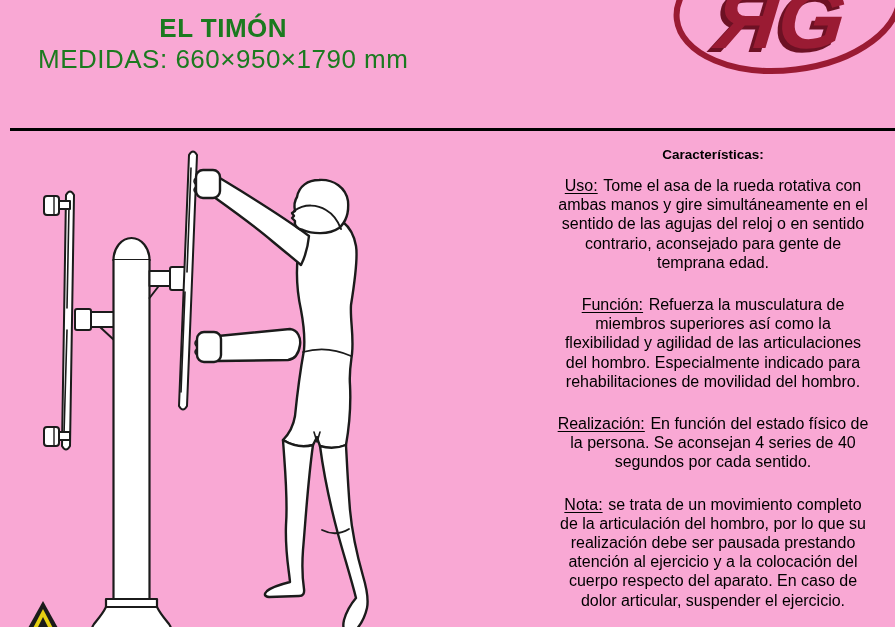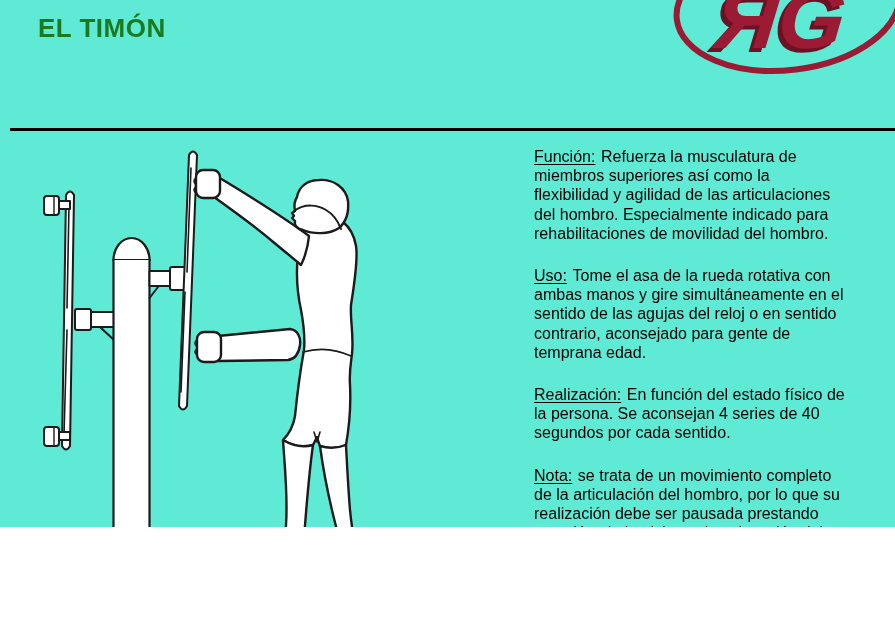--- a/index.html
+++ b/index.html
@@ -1,18 +1,18 @@
 <!DOCTYPE html>
 <html><head>
 <meta charset="utf-8">
 <style>
   html,body { margin:0; padding:0; background:#fff; }
   .page {
-    position:relative; width:895px; height:527px; background:#5eead4;
-    overflow:hidden; font-family:"Liberation Sans", sans-serif; color:#000;
+    position:relative; width:895px; height:627px; background:#f9a8d4;
+    overflow:hidden; font-family:"Liberation Sans", sans-serif; color:#000;text-align:center;
   }
   
   .header { position:absolute; left:38px; top:13px; line-height:31px; letter-spacing:0.5px; }
   .header .t1, .header .t2 { font-size:26px; font-weight:bold; color:#1b7a1f; }
   .header .t3 { font-size:26px; font-weight:normal; color:#1b7a1f; }
   .rule { position:absolute; left:10px; top:128px; width:885px; height:3px; background:#000; }
   
   .logo { position:absolute; left:648px; top:-52px; width:250px; height:128px; }
   
   .illus { position:absolute; left:0px; top:140px; width:520px; height:495px; }
@@ -25,20 +25,21 @@
   .para-label { text-decoration:underline; text-underline-offset:2px; margin-right:0.35em; }
   .para-text { white-space:pre-line; }
 </style>
 </head>
 <body>
 
 <div class="page">
 
   <div class="header">
     <div class="t1">EL TIMÓN</div>
+    <div class="t3">MEDIDAS: 660×950×1790 mm</div>
   </div>
 
   <svg class="logo" viewBox="0 0 250 128">
     <g transform="rotate(-7 140 58)">
       <ellipse cx="140" cy="58" rx="112" ry="64" fill="none" stroke="#9a1b33" stroke-width="6"></ellipse>
     </g>
     <text x="136" y="104" font-size="86" font-weight="bold" font-style="italic" text-anchor="middle" fill="#6d1124" transform="skewX(-6)">ЯG</text>
     <text x="140" y="100" font-size="86" font-weight="bold" font-style="italic" text-anchor="middle" fill="#9a1b33" transform="skewX(-6)">ЯG</text>
   </svg>
 
@@ -110,35 +111,36 @@
     </g>
 
     <g stroke="none">
       <path d="M43 461 L23 497 L63 497 Z" fill="#1b1b1b"></path>
       <path d="M43 469 L30 494 L56 494 Z" fill="#e6cf13"></path>
       <path d="M43 477 L36 491 L50 491 Z" fill="#1b1b1b"></path>
     </g>
   </svg>
 
   <div class="col">
+    <div class="heading">Características:</div>
+
+    <p>
+      <span class="para-label">Uso:</span><span class="para-text">Tome el asa de la rueda rotativa con
+ambas manos y gire simultáneamente en el
+sentido de las agujas del reloj o en sentido
+contrario, aconsejado para gente de
+temprana edad.</span>
+    </p>
 
     <p>
       <span class="para-label">Función:</span><span class="para-text">Refuerza la musculatura de
 miembros superiores así como la
 flexibilidad y agilidad de las articulaciones
 del hombro. Especialmente indicado para
 rehabilitaciones de movilidad del hombro.</span>
-    </p>
-
-    <p>
-      <span class="para-label">Uso:</span><span class="para-text">Tome el asa de la rueda rotativa con
-ambas manos y gire simultáneamente en el
-sentido de las agujas del reloj o en sentido
-contrario, aconsejado para gente de
-temprana edad.</span>
     </p>
 
     <p>
       <span class="para-label">Realización:</span><span class="para-text">En función del estado físico de
 la persona. Se aconsejan 4 series de 40
 segundos por cada sentido.</span>
     </p>
 
     <p>
       <span class="para-label">Nota:</span><span class="para-text">se trata de un movimiento completo

